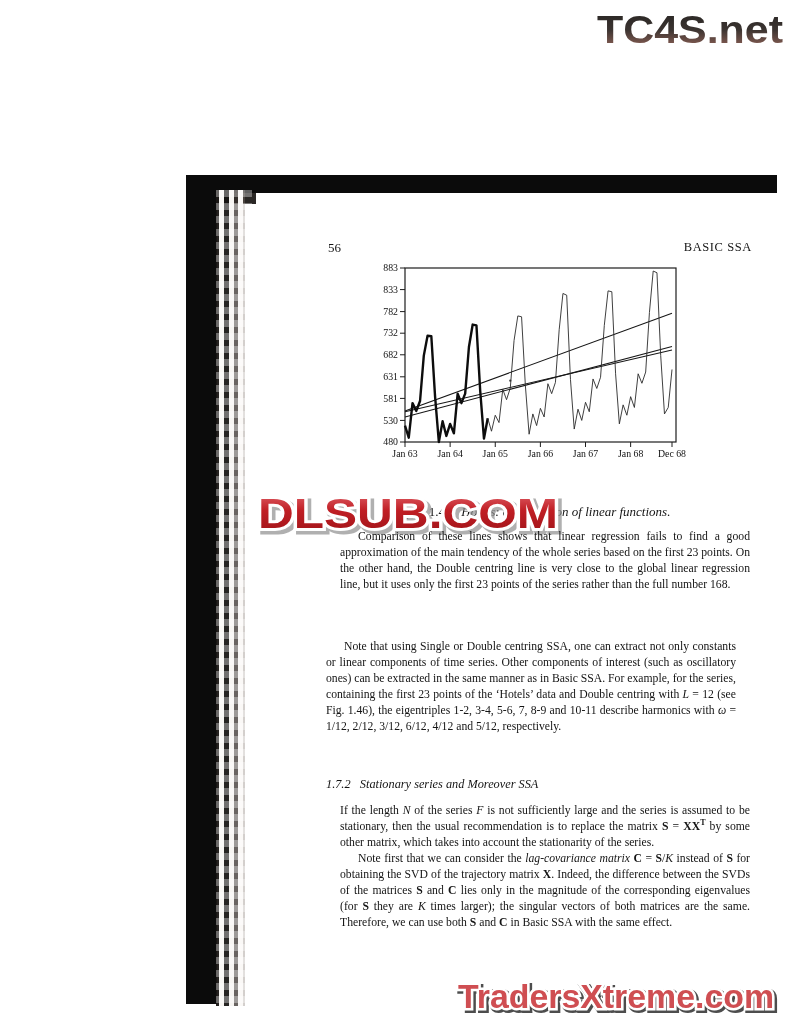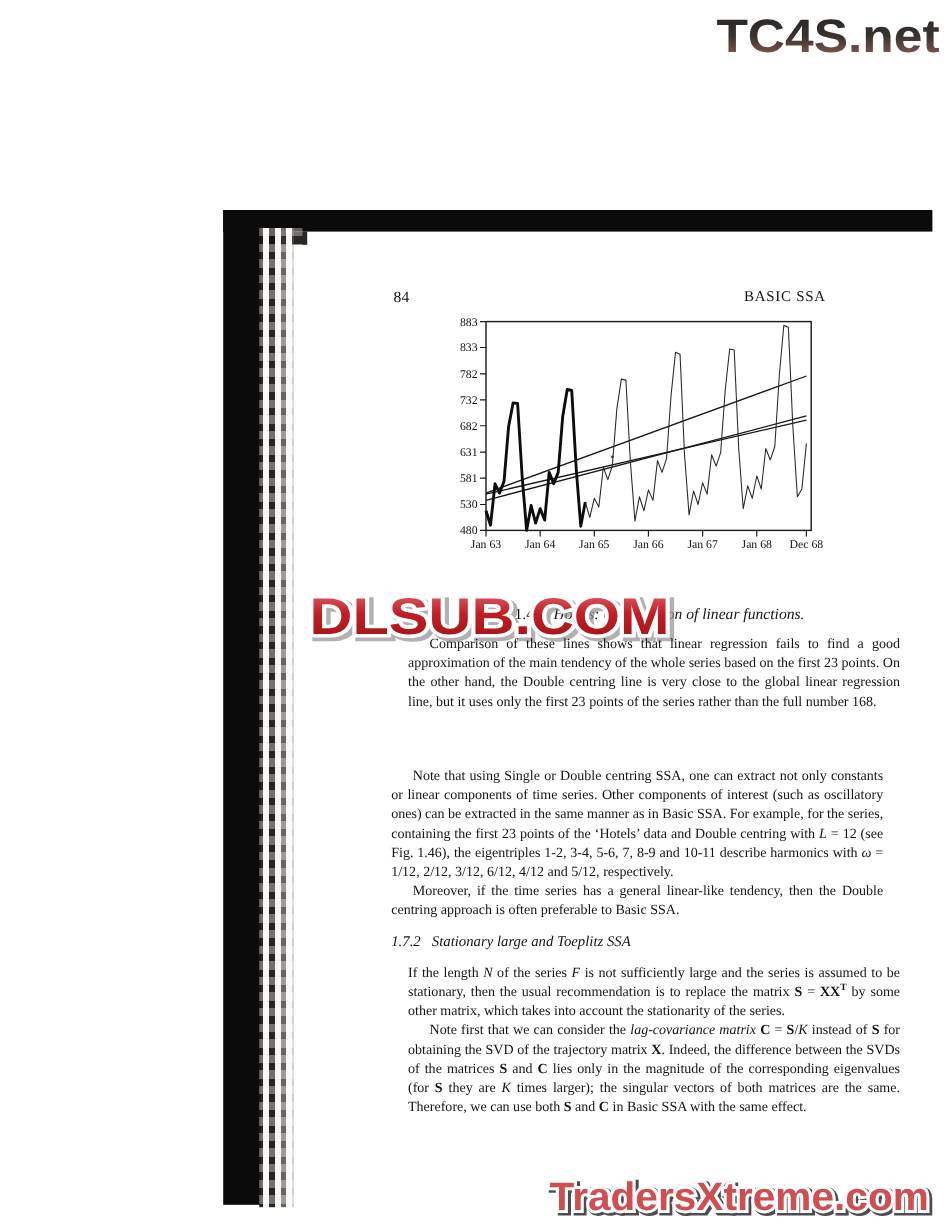--- a/index.html
+++ b/index.html
@@ -19,21 +19,21 @@
         rgba(247,245,242,1) 13px 18px,
         rgba(55,48,44,.75) 18px 22px,
         rgba(250,248,246,1) 22px 27px,
         rgba(130,118,110,.35) 27px 29px,
         rgba(255,255,255,0) 29px 36px);}
   .streaks:after{content:"";position:absolute;inset:0;
     background:repeating-linear-gradient(180deg, rgba(255,255,255,.35) 0 7px, rgba(0,0,0,0) 7px 13px);}
 
   
   .pagenum{position:absolute;left:328px;top:240px;font-size:13px;}
-  .runhead{position:absolute;left:620px;top:240px;width:132px;text-align:left;font-size:12.5px;letter-spacing:.6px;}
+  .runhead{position:absolute;left:620px;top:240px;width:132px;text-align:right;font-size:12.5px;letter-spacing:.6px;}
 
   
   .chart{position:absolute;left:378px;top:260px;}
   .chart text{font-family:"Liberation Serif",serif;font-size:9.8px;fill:#111;}
 
   
   .caption{position:absolute;left:326px;top:481px;width:410px;text-align:center;
            font-size:13px;white-space:pre;margin-top:23px;}
 
   
@@ -62,21 +62,21 @@
       </linearGradient>
     </defs>
     <text x="100" y="41" text-anchor="middle" font-size="39" textLength="186" lengthAdjust="spacingAndGlyphs" fill="url(#g-tc4s)">TC4S.net</text>
   </svg>
 
   <div class="bar-top"></div>
   <div class="bar-left"></div>
   <div class="bar-notch"></div>
   <div class="streaks"></div>
 
-  <div class="pagenum">84</div>
+  <div class="pagenum">56</div>
   <div class="runhead">BASIC SSA</div>
 
   <svg id="chart-svg" class="chart" width="312" height="202" viewBox="0 0 312 202">
       <rect x="27" y="8" width="271" height="174" fill="none" stroke="#1d1d1d" stroke-width="1.2"></rect>
       <line x1="22" y1="182" x2="27" y2="182" stroke="#1d1d1d" stroke-width="1"></line>
       <text x="20" y="185.3" text-anchor="end">480</text>
       <line x1="22" y1="160.41191066997519" x2="27" y2="160.41191066997519" stroke="#1d1d1d" stroke-width="1"></line>
       <text x="20" y="163.7119106699752" text-anchor="end">530</text>
       <line x1="22" y1="138.39205955334987" x2="27" y2="138.39205955334987" stroke="#1d1d1d" stroke-width="1"></line>
       <text x="20" y="141.69205955334988" text-anchor="end">581</text>
@@ -127,24 +127,23 @@
     <text x="163" y="44" text-anchor="middle" font-size="43" textLength="300" lengthAdjust="spacingAndGlyphs" fill="#909090" stroke="#909090" stroke-width="7" paint-order="stroke" opacity="0.7" font-family="Liberation Serif, serif">DLSUB.COM</text>
     <text x="160" y="41" text-anchor="middle" font-size="43" textLength="300" lengthAdjust="spacingAndGlyphs" fill="url(#g-dlsub)" stroke="#ffffff" stroke-width="6" paint-order="stroke" font-family="Liberation Serif, serif" font-weight="bold">DLSUB.COM</text>
   </svg>
 
   <div class="para" style="top:529px;margin-left:14px;">
     <p class="ind"><span>Comparison of these lines shows that linear regression fails to find a good approximation of the main tendency of the whole series based on the first 23 points. On the other hand, the Double centring line is very close to the global linear regression line, but it uses only the first 23 points of the series rather than the full number 168.</span></p>
   </div>
 
   <div class="para" style="top:639px;">
     <p class="ind"><span>Note that using Single or Double centring SSA, one can extract not only constants or linear components of time series. Other components of interest (such as oscillatory ones) can be extracted in the same manner as in Basic SSA. For example, for the series, containing the first 23 points of the ‘Hotels’ data and Double centring with </span><span style="font-style: italic;">L</span><span> = 12 (see Fig. 1.46), the eigentriples 1-2, 3-4, 5-6, 7, 8-9 and 10-11 describe harmonics with </span><span style="font-style: italic;">ω</span><span> = 1/12, 2/12, 3/12, 6/12, 4/12 and 5/12, respectively.</span></p>
-    <p class="ind"><span>Moreover, if the time series has a general linear-like tendency, then the Double centring approach is often preferable to Basic SSA.</span></p>
   </div>
 
-  <div class="heading">1.7.2   Stationary large and Toeplitz SSA</div>
+  <div class="heading">1.7.2   Stationary series and Moreover SSA</div>
 
   <div class="para" style="top:803px;margin-left:14px;">
     <p><span>If the length </span><span style="font-style: italic;">N</span><span> of the series </span><span style="font-style: italic;">F</span><span> is not sufficiently large and the series is assumed to be stationary, then the usual recommendation is to replace the matrix </span><span style="font-weight: bold;">S</span><span> = </span><span style="font-weight: bold;">XX</span><sup style="font-weight: bold;">T</sup><span> by some other matrix, which takes into account the stationarity of the series.</span></p>
     <p class="ind"><span>Note first that we can consider the </span><span style="font-style: italic;">lag-covariance matrix </span><span style="font-weight: bold;">C</span><span> = </span><span style="font-weight: bold;">S</span><span>/</span><span style="font-style: italic;">K</span><span> instead of </span><span style="font-weight: bold;">S</span><span> for obtaining the SVD of the trajectory matrix </span><span style="font-weight: bold;">X</span><span>. Indeed, the difference between the SVDs of the matrices </span><span style="font-weight: bold;">S</span><span> and </span><span style="font-weight: bold;">C</span><span> lies only in the magnitude of the corresponding eigenvalues (for </span><span style="font-weight: bold;">S</span><span> they are </span><span style="font-style: italic;">K</span><span> times larger); the singular vectors of both matrices are the same. Therefore, we can use both </span><span style="font-weight: bold;">S</span><span> and </span><span style="font-weight: bold;">C</span><span> in Basic SSA with the same effect.</span></p>
   </div>
 
   <svg class="wm" style="left:438px;top:974px;" width="353" height="50" viewBox="0 0 353 50">
     <text x="180" y="36" text-anchor="middle" font-size="33" textLength="316" lengthAdjust="spacingAndGlyphs" fill="#3a3a3a" stroke="#3a3a3a" stroke-width="6" paint-order="stroke" opacity="0.9">TradersXtreme.com</text>
     <text x="178" y="34" text-anchor="middle" font-size="33" textLength="316" lengthAdjust="spacingAndGlyphs" fill="#cf4e52" stroke="#ffffff" stroke-width="5" paint-order="stroke">TradersXtreme.com</text>
   </svg>

